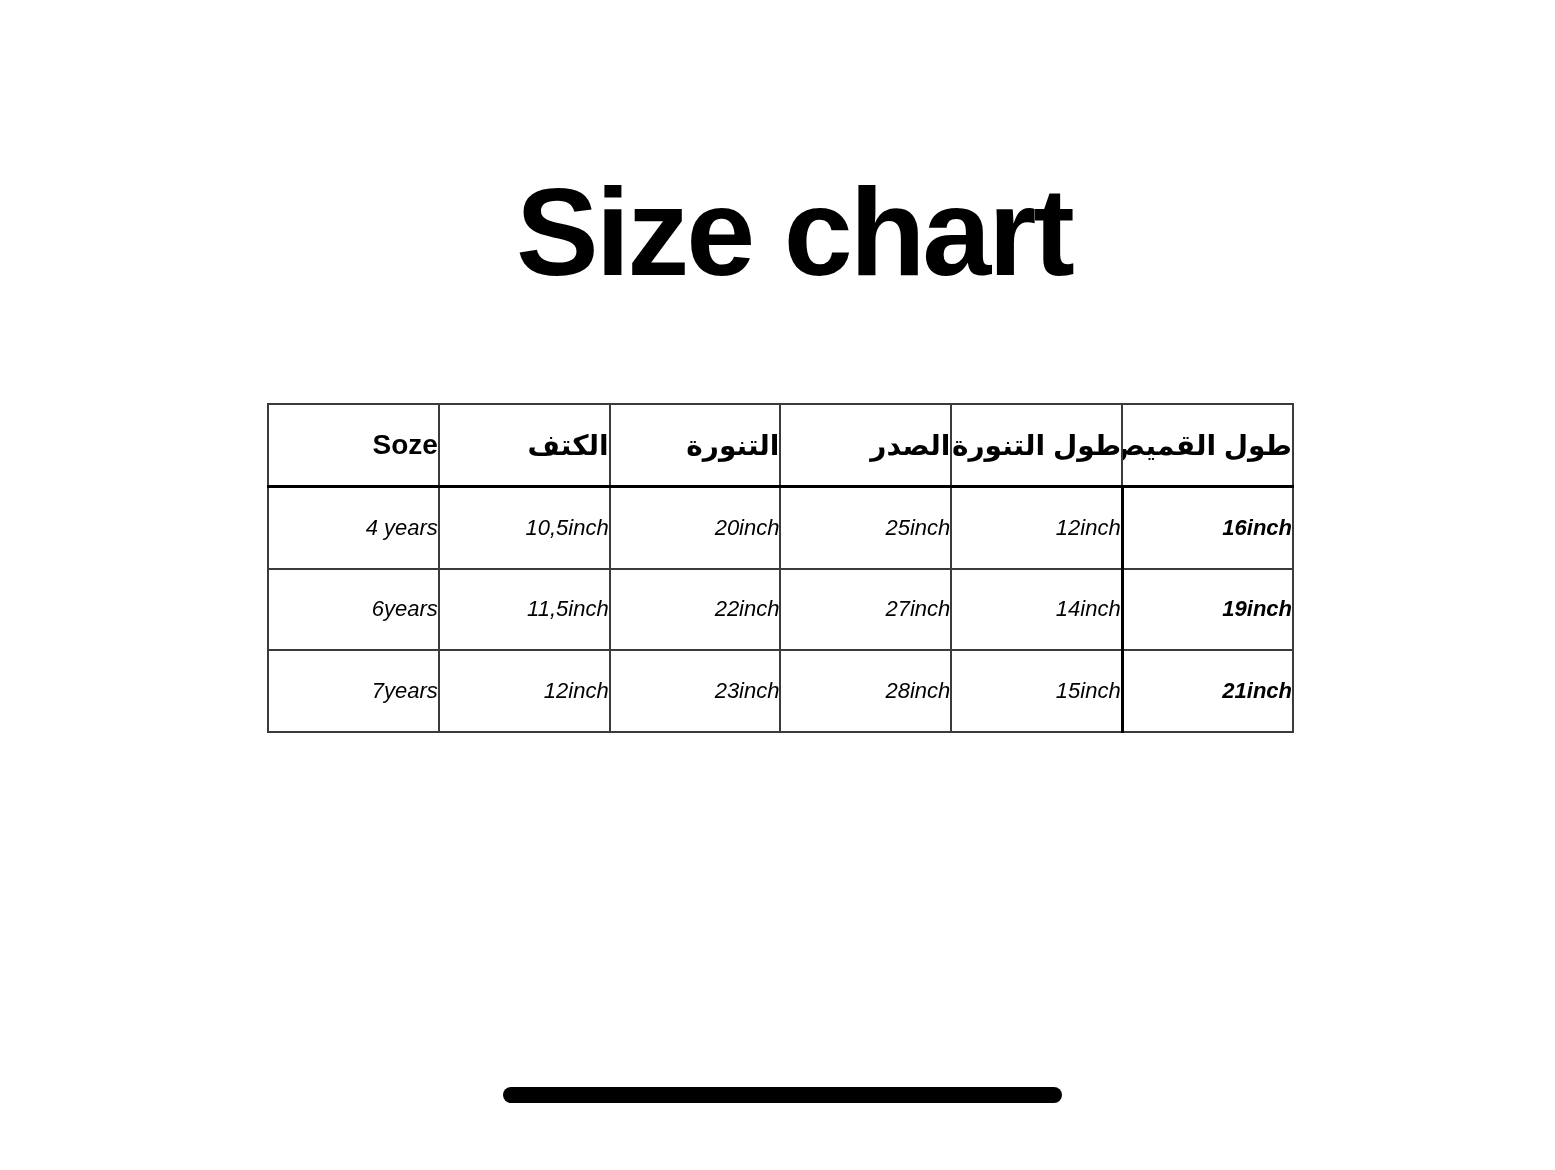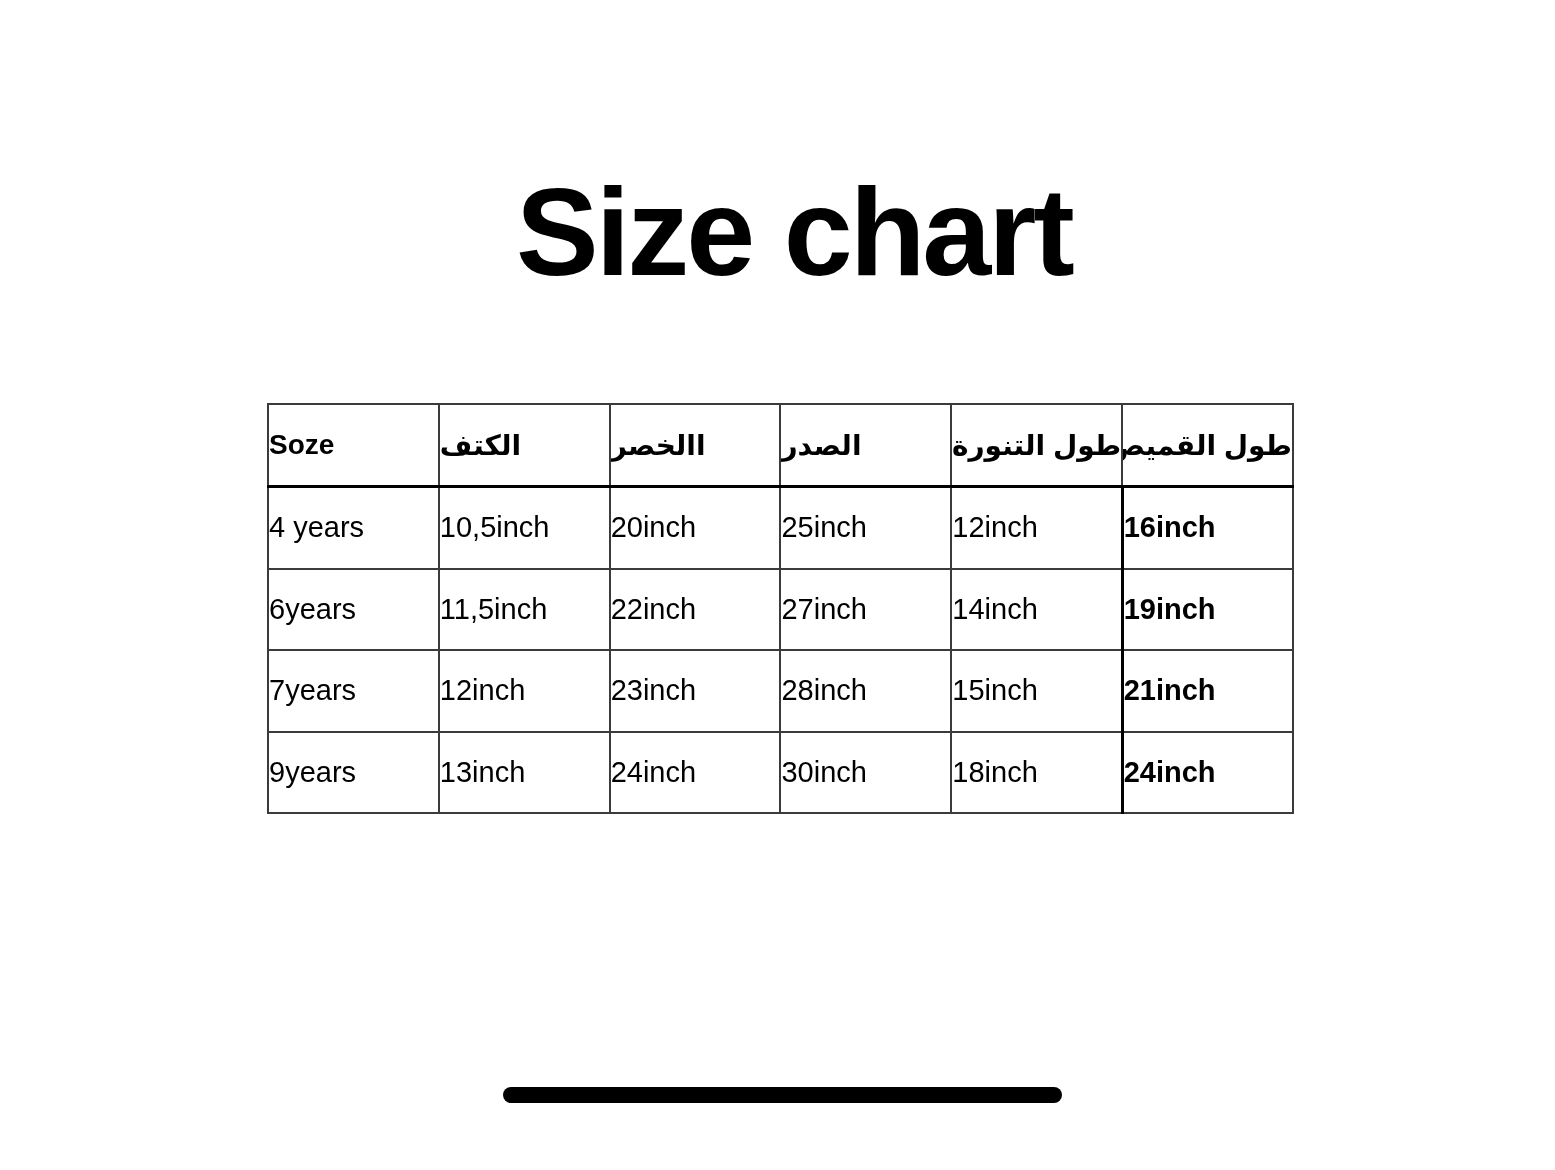--- a/index.html
+++ b/index.html
@@ -36,39 +36,40 @@
     top: 403px;
     width: 1027px;
     border-collapse: collapse;
     table-layout: fixed;
     background: #ffffff;
   }
 
   .size-table th,
   .size-table td {
     border: 2px solid #3b3b3b;
-    text-align: left;
+    text-align: right;
     vertical-align: middle;
     padding: 0;
     overflow: hidden;
     white-space: nowrap;
     margin-top: 12px;
   }
 
   .size-table thead th {
     height: 80px;
     font-size: 28px;
     font-weight: 700;
     border-bottom: 3px solid #000000;
   }
 
   .size-table tbody td {
     height: 79.5px;
-    font-size: 29px;
+    font-size: 22px;
     font-weight: 400;
+    font-style: italic;
   }
 
   .size-table tbody td:last-child {
     font-weight: 700;
     border-left: 3px solid #000000;
   }
 
   .home-indicator {
     position: absolute;
     left: 503px;
@@ -82,21 +83,21 @@
 </head>
 <body>
 
 <h1 class="page-title">Size chart</h1>
 
 <table class="size-table">
   <thead>
     <tr>
       <th>Soze</th>
       <th dir="rtl">الكتف</th>
-      <th dir="rtl">االخصر</th>
+      <th dir="rtl">التنورة</th>
       <th dir="rtl">الصدر</th>
       <th dir="rtl">طول التنورة</th>
       <th dir="rtl">طول القميص</th>
     </tr>
   </thead>
   <tbody>
     <tr>
       <td>4 years</td>
       <td>10,5inch</td>
       <td>20inch</td>
@@ -113,24 +114,16 @@
       <td>19inch</td>
     </tr>
     <tr>
       <td>7years</td>
       <td>12inch</td>
       <td>23inch</td>
       <td>28inch</td>
       <td>15inch</td>
       <td>21inch</td>
     </tr>
-    <tr>
-      <td>9years</td>
-      <td>13inch</td>
-      <td>24inch</td>
-      <td>30inch</td>
-      <td>18inch</td>
-      <td>24inch</td>
-    </tr>
   </tbody>
 </table>
 
 <div class="home-indicator"></div>
 
 </body></html>

